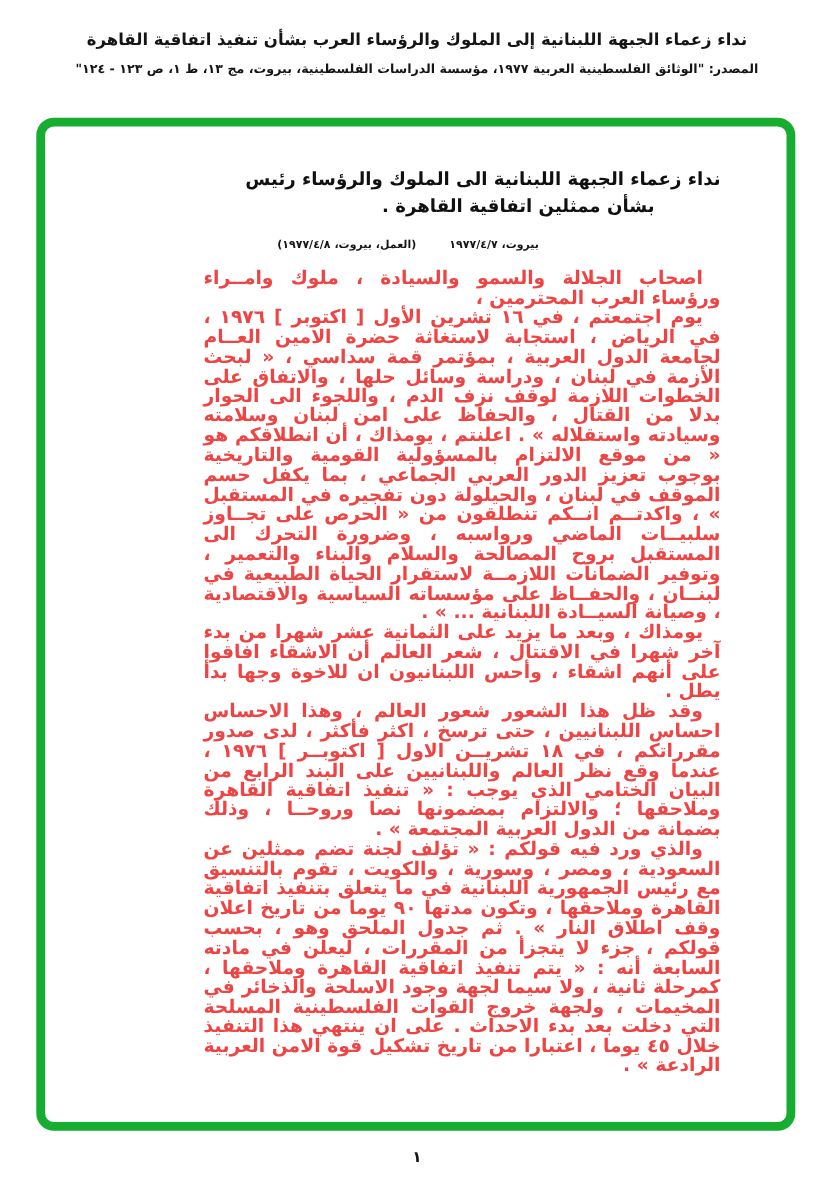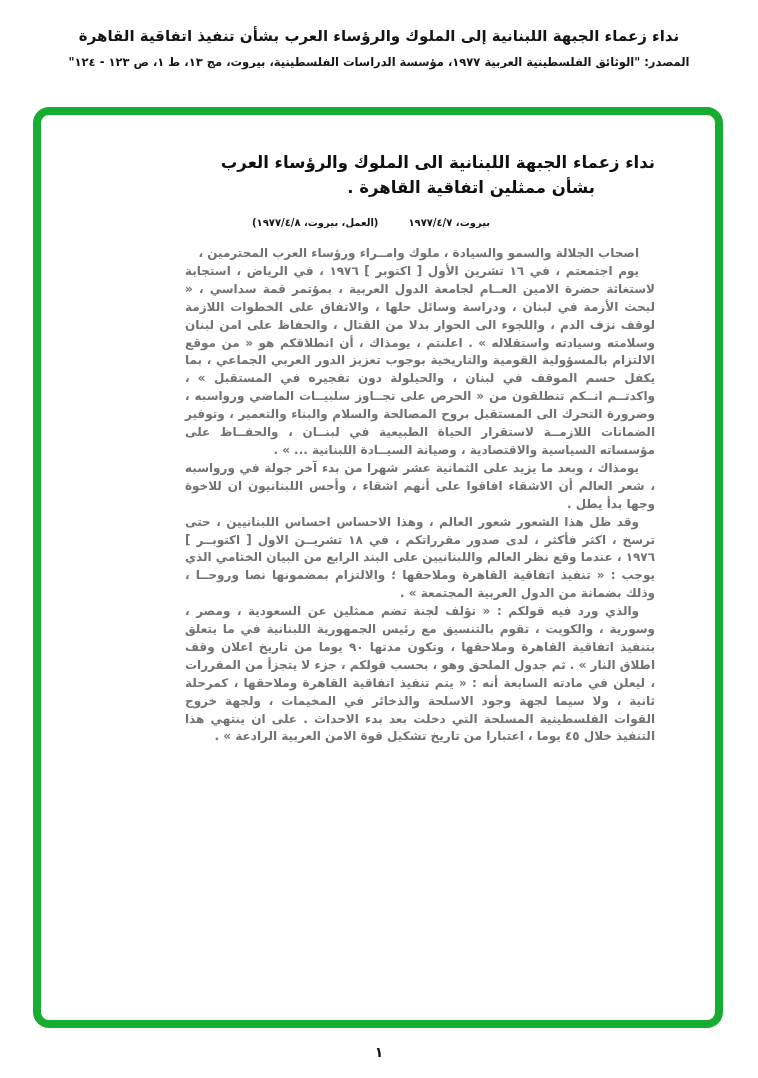--- a/index.html
+++ b/index.html
@@ -44,55 +44,55 @@
     margin-top: 13px;
     font-size: 10px; line-height: 20px;
     text-align: right; padding-left: 0; padding-right: 165px;
     white-space: nowrap;
     font-weight: bold;
   }
   .dateline-gap { display: inline-block; width: 30px; }
   .doc-body { margin-top: 12px; }
   .doc-body p {
     margin: 0;
-    font-size: 12px;
+    font-size: 17px;
     line-height: 17.9px;
     text-align: justify;
     text-indent: 16px;
     font-weight: bold;
-    color: #737373;
+    color: #ef4444;
   }
   .page-number {
     position: absolute; top: 1044px; left: 0; width: 758px;
     text-align: center;
     font-size: 14px; font-weight: bold;
   }
 </style>
 </head>
 <body>
 
 <div class="page-header">
   <div class="page-header-title">نداء زعماء الجبهة اللبنانية إلى الملوك والرؤساء العرب بشأن تنفيذ اتفاقية القاهرة</div>
   <div class="page-header-source">المصدر:  "الوثائق الفلسطينية العربية ١٩٧٧، مؤسسة الدراسات الفلسطينية، بيروت، مج ١٣، ط ١، ص ١٢٣ - ١٢٤"</div>
 </div>
 
 <div class="doc-frame"></div>
 
 <div class="doc-column">
   <div class="doc-title">
-    <div class="doc-title-l1">نداء زعماء الجبهة اللبنانية الى الملوك والرؤساء العرب</div>
+    <div class="doc-title-l1">نداء زعماء الجبهة اللبنانية الى الملوك والرؤساء رئيس</div>
     <div class="doc-title-l2">بشأن ممثلين اتفاقية القاهرة .</div>
   </div>
 
   <div class="doc-dateline">
     <span>بيروت، ١٩٧٧/٤/٧</span><span class="dateline-gap"></span><span>(العمل، بيروت، ١٩٧٧/٤/٨)</span>
   </div>
 
   <div class="doc-body">
     <p>اصحاب الجلالة والسمو والسيادة ، ملوك وامــراء ورؤساء العرب المحترمين ،</p>
     <p>يوم اجتمعتم ، في ١٦ تشرين الأول [ اكتوبر ] ١٩٧٦ ، في الرياض ، استجابة لاستغاثة حضرة الامين العــام لجامعة الدول العربية ، بمؤتمر قمة سداسي ، « لبحث الأزمة في لبنان ، ودراسة وسائل حلها ، والاتفاق على الخطوات اللازمة لوقف نزف الدم ، واللجوء الى الحوار بدلا من القتال ، والحفاظ على امن لبنان وسلامته وسيادته واستقلاله » . اعلنتم ، يومذاك ، أن انطلاقكم هو « من موقع الالتزام بالمسؤولية القومية والتاريخية بوجوب تعزيز الدور العربي الجماعي ، بما يكفل حسم الموقف في لبنان ، والحيلولة دون تفجيره في المستقبل » ، واكدتــم انــكم تنطلقون من « الحرص على تجــاوز سلبيــات الماضي ورواسبه ، وضرورة التحرك الى المستقبل بروح المصالحة والسلام والبناء والتعمير ، وتوفير الضمانات اللازمــة لاستقرار الحياة الطبيعية في لبنــان ، والحفــاظ على مؤسساته السياسية والاقتصادية ، وصيانة السيــادة اللبنانية ... » .</p>
-    <p>يومذاك ، وبعد ما يزيد على الثمانية عشر شهرا من بدء آخر جولة في ورواسبه ، شعر العالم أن الاشقاء افاقوا على أنهم اشقاء ، وأحس اللبنانيون ان للاخوة وجها بدأ يطل .</p>
+    <p>يومذاك ، وبعد ما يزيد على الثمانية عشر شهرا من بدء آخر شهرا في الاقتتال ، شعر العالم أن الاشقاء افاقوا على أنهم اشقاء ، وأحس اللبنانيون ان للاخوة وجها بدأ يطل .</p>
     <p>وقد ظل هذا الشعور شعور العالم ، وهذا الاحساس احساس اللبنانيين ، حتى ترسخ ، اكثر فأكثر ، لدى صدور مقرراتكم ، في ١٨ تشريــن الاول [ اكتوبــر ] ١٩٧٦ ، عندما وقع نظر العالم واللبنانيين على البند الرابع من البيان الختامي الذي يوجب : « تنفيذ اتفاقية القاهرة وملاحقها ؛ والالتزام بمضمونها نصا وروحــا ، وذلك بضمانة من الدول العربية المجتمعة » .</p>
     <p>والذي ورد فيه قولكم : « تؤلف لجنة تضم ممثلين عن السعودية ، ومصر ، وسورية ، والكويت ، تقوم بالتنسيق مع رئيس الجمهورية اللبنانية في ما يتعلق بتنفيذ اتفاقية القاهرة وملاحقها ، وتكون مدتها ٩٠ يوما من تاريخ اعلان وقف اطلاق النار » . ثم جدول الملحق وهو ، بحسب قولكم ، جزء لا يتجزأ من المقررات ، ليعلن في مادته السابعة أنه : « يتم تنفيذ اتفاقية القاهرة وملاحقها ، كمرحلة ثانية ، ولا سيما لجهة وجود الاسلحة والذخائر في المخيمات ، ولجهة خروج القوات الفلسطينية المسلحة التي دخلت بعد بدء الاحداث . على ان ينتهي هذا التنفيذ خلال ٤٥ يوما ، اعتبارا من تاريخ تشكيل قوة الامن العربية الرادعة » .</p>
   </div>
 </div>
 
 <div class="page-number">١</div>
 
 </body></html>

